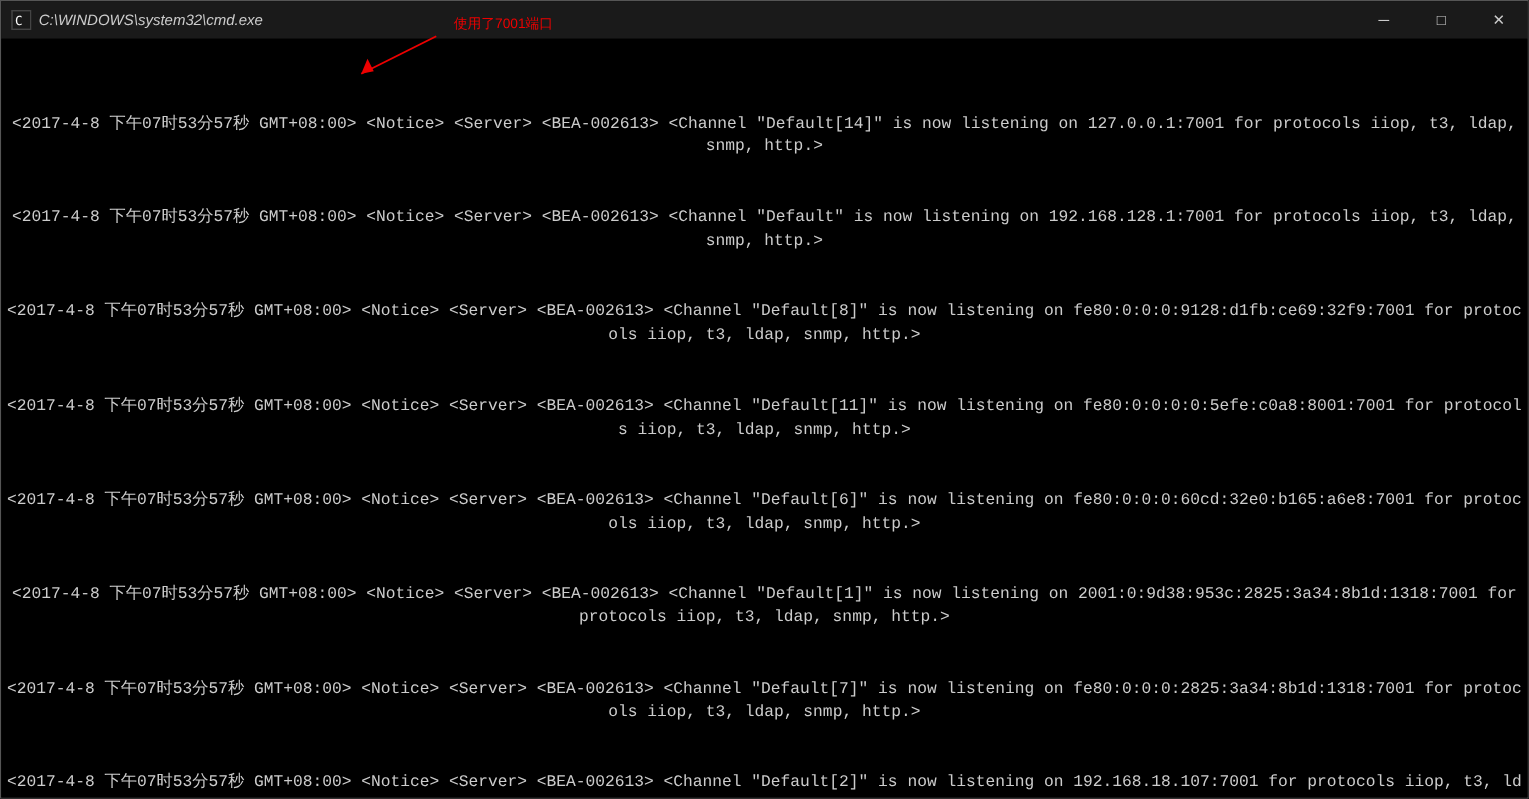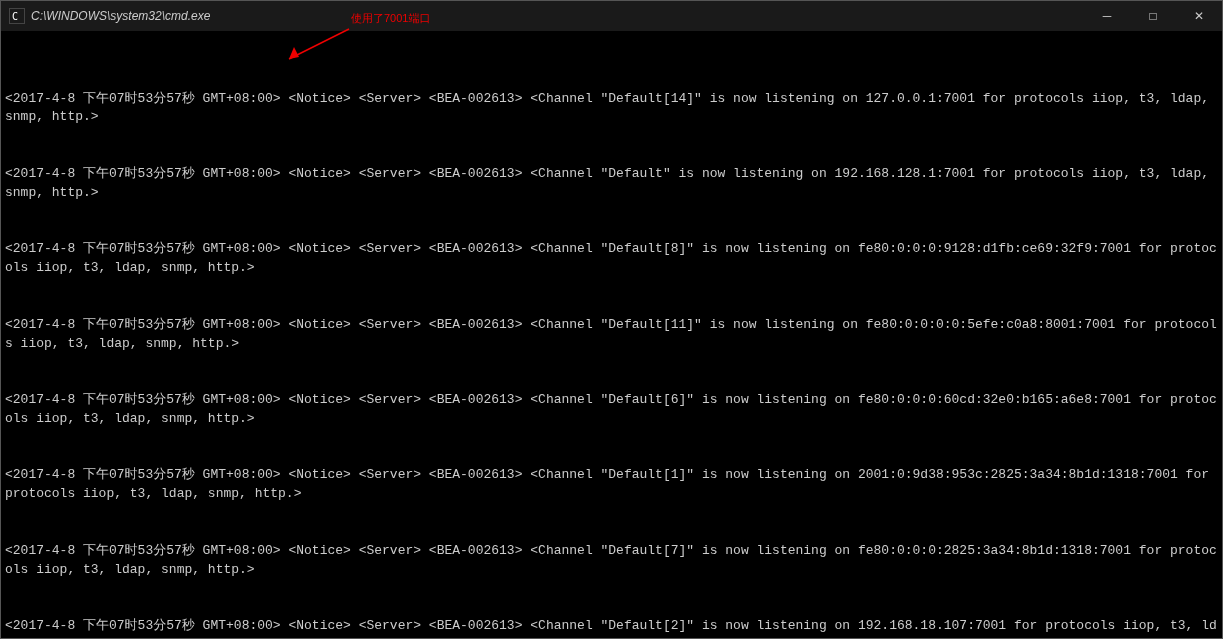--- a/index.html
+++ b/index.html
@@ -63,40 +63,42 @@
     }
     .console-area {
       background: #000;
       color: #ccc;
       flex: 1;
       overflow: hidden;
       padding: 2px 4px;
       font-size: 13px;
       line-height: 1.45;
       position: relative;
+      text-align: center;
     }
     .console-content {
       white-space: pre-wrap;
       word-break: break-all;
     }
     .line { display: block; }
     .port-annotation {
       position: absolute;
       top: 28px;
       left: 288px;
       display: flex;
       align-items: flex-start;
       pointer-events: none;
       z-index: 5;
     }
     .port-annotation-text {
       color: #e00;
       font-size: 11px;
       font-family: 'Segoe UI', sans-serif;
       white-space: nowrap;
+      margin-left: 12px;
     }
   </style>
 </head>
 <body>
 
 <div class="window">
 
   <div class="title-bar">
     <div class="title-bar-icon">
       <svg width="14" height="14" viewBox="0 0 14 14">

